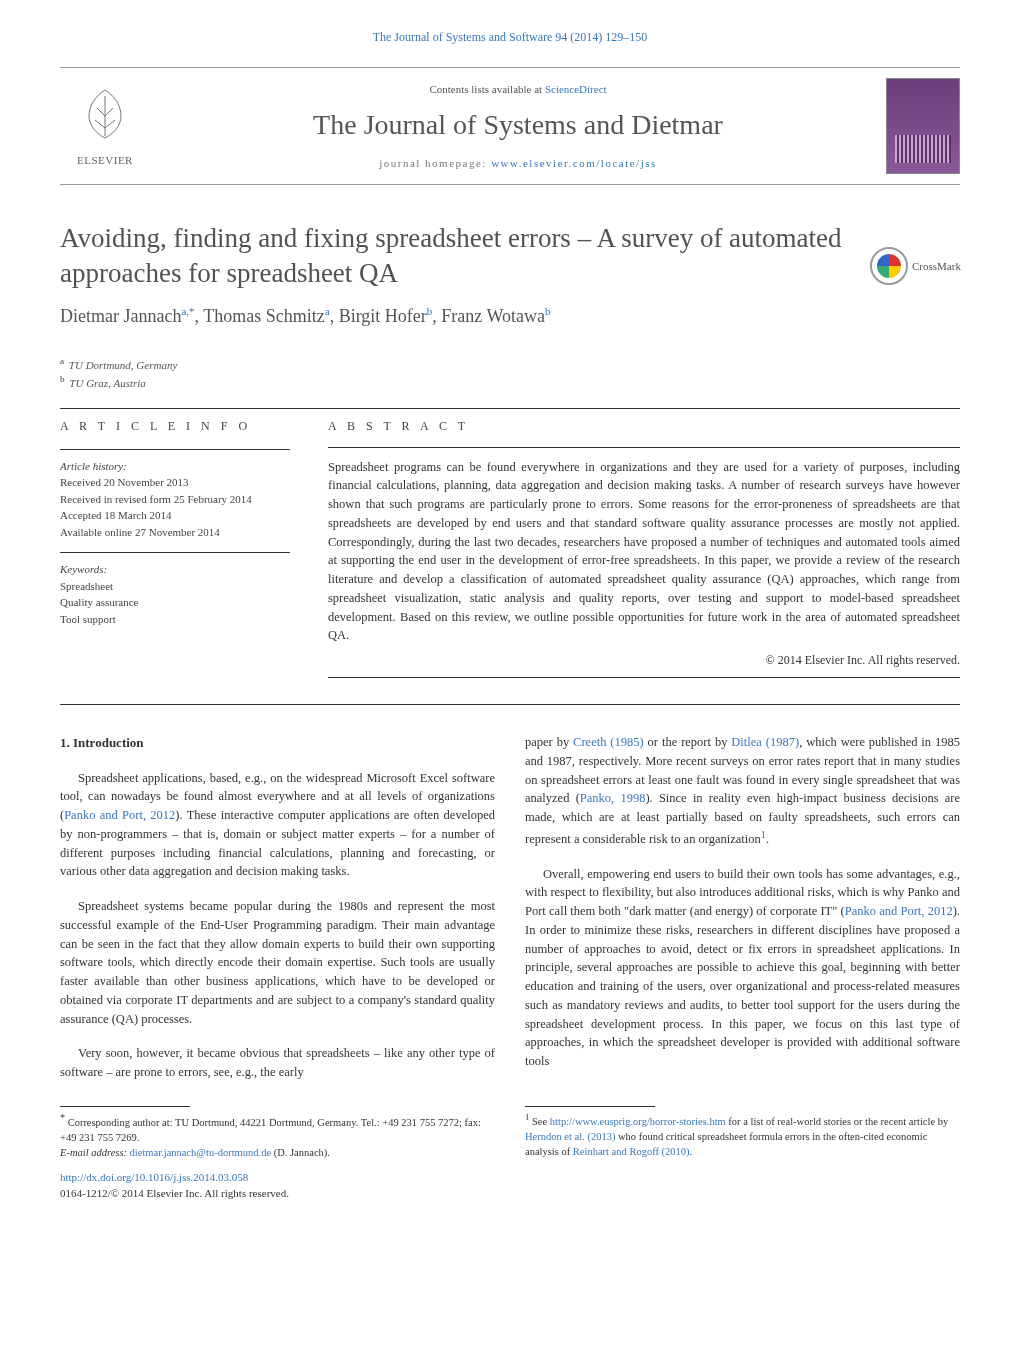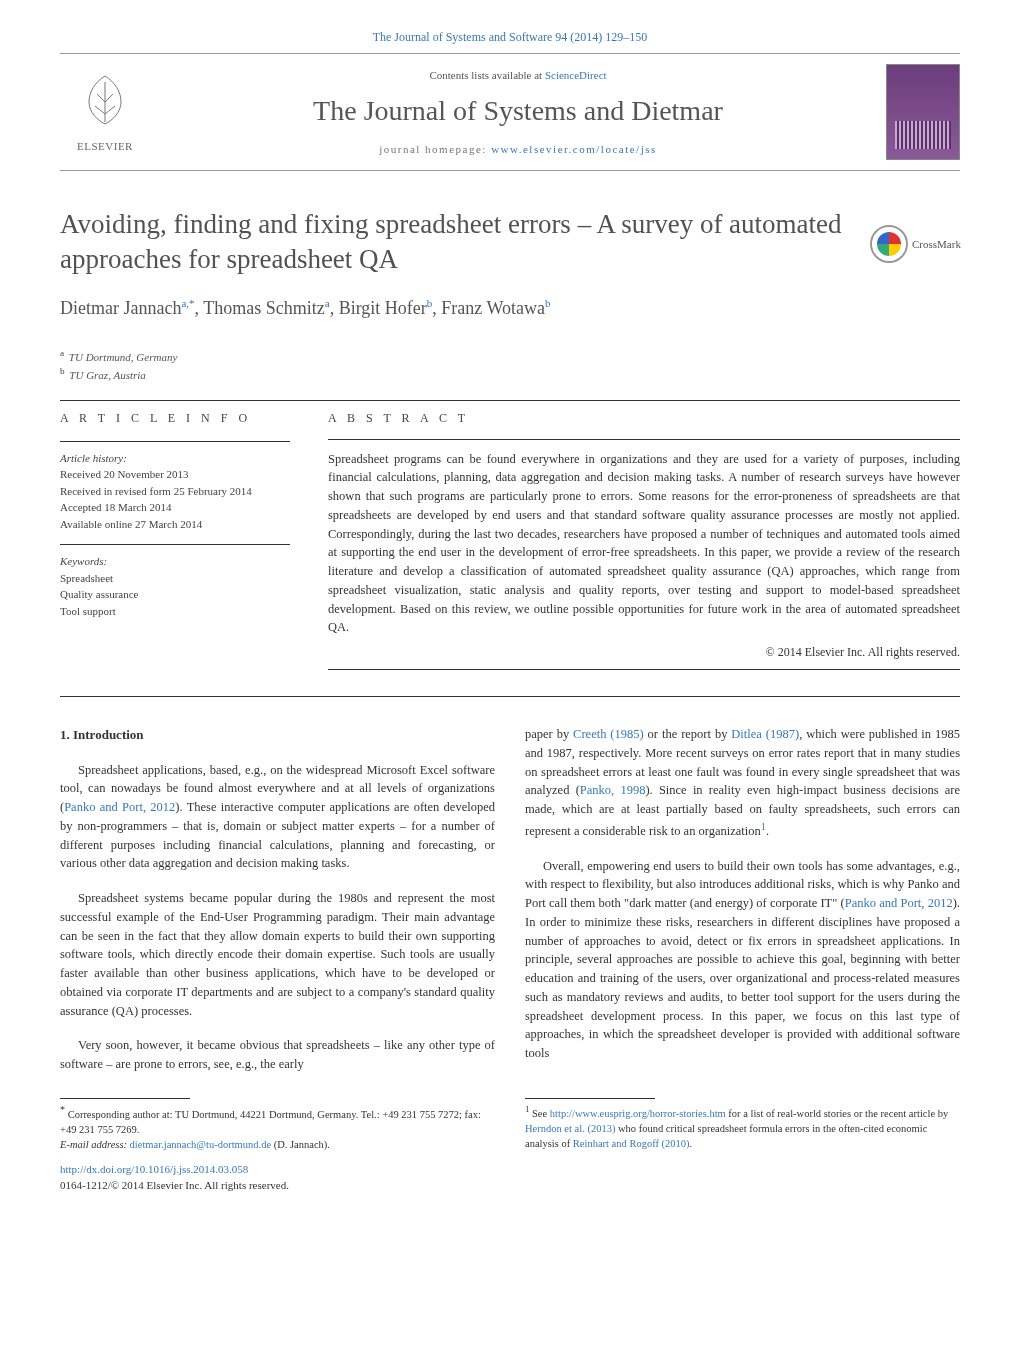--- a/index.html
+++ b/index.html
@@ -12,21 +12,21 @@
   }
   .page {
     width: 1020px;
     padding: 30px 60px 40px 60px;
     box-sizing: border-box;
   }
   .journal-ref {
     text-align: center;
     font-size: 12px;
     color: #3878b9;
-    margin-bottom: 8px;
+    margin-bottom: 22px;
   }
   .header-band {
     border-top: 1px solid #999;
     border-bottom: 1px solid #999;
     padding: 10px 0;
     display: flex;
     align-items: center;
     justify-content: space-between;
     margin-bottom: 36px;
   }
@@ -90,23 +90,23 @@
     box-sizing: border-box;
   }
   .cover-strip {
     width: 56px;
     height: 28px;
     background: repeating-linear-gradient(90deg, #c7a8d2 0 2px, #5b3168 2px 4px);
     margin-bottom: 4px;
   }
   .title-row {
     display: flex;
-    align-items: center;
+    align-items: flex-end;
     justify-content: space-between;
-    margin-bottom: 20px;
+    margin-bottom: 14px;
   }
   .paper-title {
     font-size: 27px;
     color: #525252;
     font-weight: normal;
     line-height: 1.3;
     flex: 1;
     padding-right: 20px;
   }
   .crossmark {
@@ -306,21 +306,21 @@
 
   <div class="info-abstract">
     <div class="article-info">
       <div class="section-label">a r t i c l e   i n f o</div>
       <div class="rule" style="margin:0 0 8px 0;"></div>
       <div class="info-block">
         <div class="info-head">Article history:</div>
         <div>Received 20 November 2013</div>
         <div>Received in revised form 25 February 2014</div>
         <div>Accepted 18 March 2014</div>
-        <div>Available online 27 March 2014</div>
+        <div>Available online 27 November 2014</div>
       </div>
       <div class="rule" style="margin:0 0 8px 0;"></div>
       <div class="info-block">
         <div class="info-head">Keywords:</div>
         <div>Spreadsheet</div>
         <div>Quality assurance</div>
         <div>Tool support</div>
       </div>
     </div>
 

